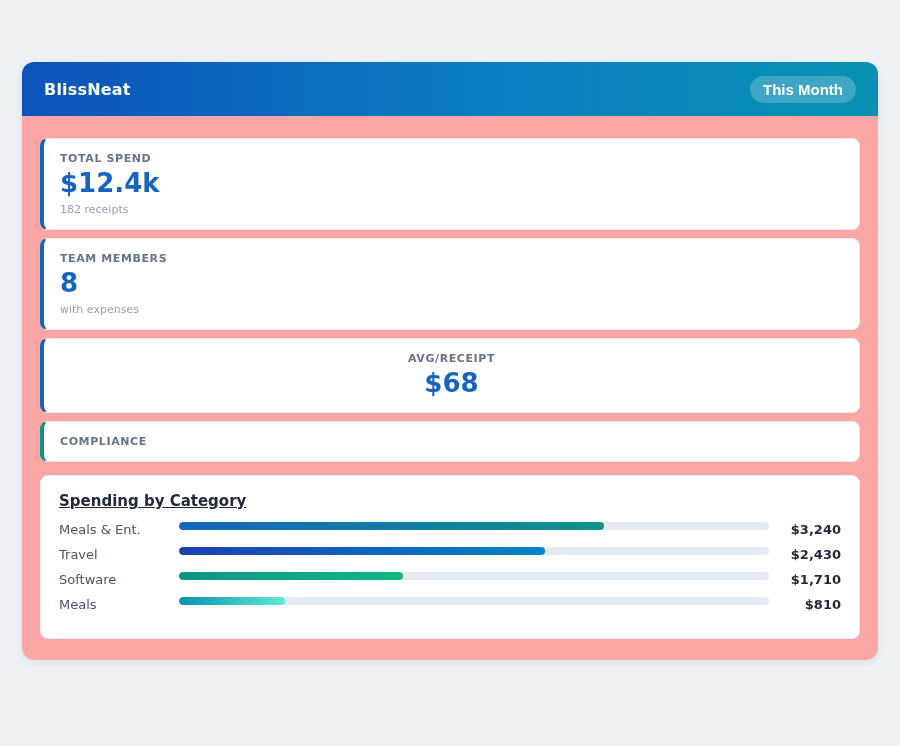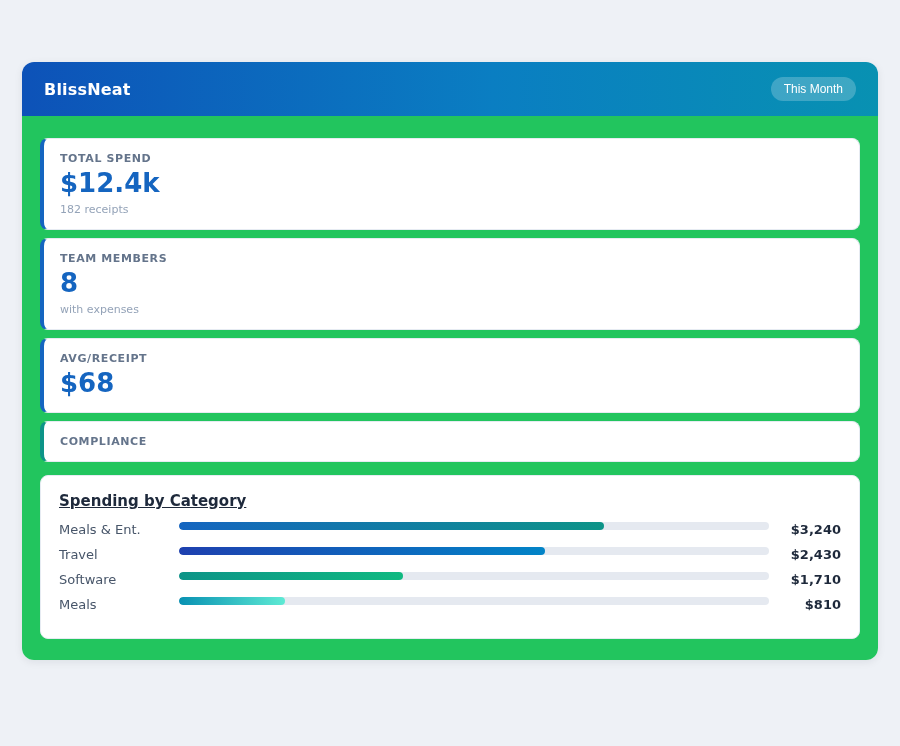--- a/index.html
+++ b/index.html
@@ -27,30 +27,30 @@
   }
   .app-title {
     color: #ffffff;
     font-size: 16px;
     font-weight: 700;
     letter-spacing: .2px;
   }
   .period-badge {
     background: rgba(255,255,255,0.22);
     color: #ffffff;
-    font-size: 12px;
-    font-weight: 400;
+    font-size: 15px;
+    font-weight: 700;
     padding: 5px 13px;
     border-radius: 999px;
     border: none;
     cursor: pointer;
   }
   .app-body {
     padding: 22px 18px 21px 18px;
-    background: #22c55e;
+    background: #fca5a5;
   }
   .stat-card {
     background: #ffffff;
     border: 1px solid #e6ebf2;
     border-left: 4px solid #1565c0;
     border-radius: 8px;
     padding: 13px 16px 13px 16px;
     margin-bottom: 8px;
   }
   .stat-label {
@@ -133,21 +133,21 @@
     <div class="stat-value" style="color: rgb(21, 101, 192);">$12.4k</div>
     <div class="stat-sub">182 receipts</div>
   </div>
 
   <div class="stat-card" style="border-left-color: rgb(21, 101, 192);">
     <div class="stat-label">TEAM MEMBERS</div>
     <div class="stat-value" style="color: rgb(21, 101, 192);">8</div>
     <div class="stat-sub">with expenses</div>
   </div>
 
-  <div class="stat-card" style="border-left-color: rgb(21, 101, 192);">
+  <div class="stat-card" style="border-left-color: rgb(21, 101, 192); text-align: center;">
     <div class="stat-label">AVG/RECEIPT</div>
     <div class="stat-value" style="color: rgb(21, 101, 192);">$68</div>
 
   </div>
 
   <div class="stat-card" style="border-left-color: rgb(13, 148, 136);">
     <div class="stat-label">COMPLIANCE</div>
 
   </div>
 </div>

